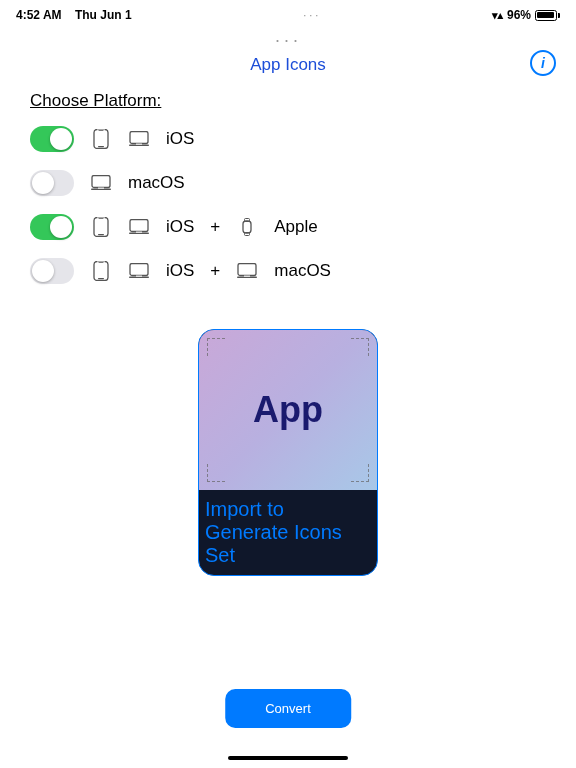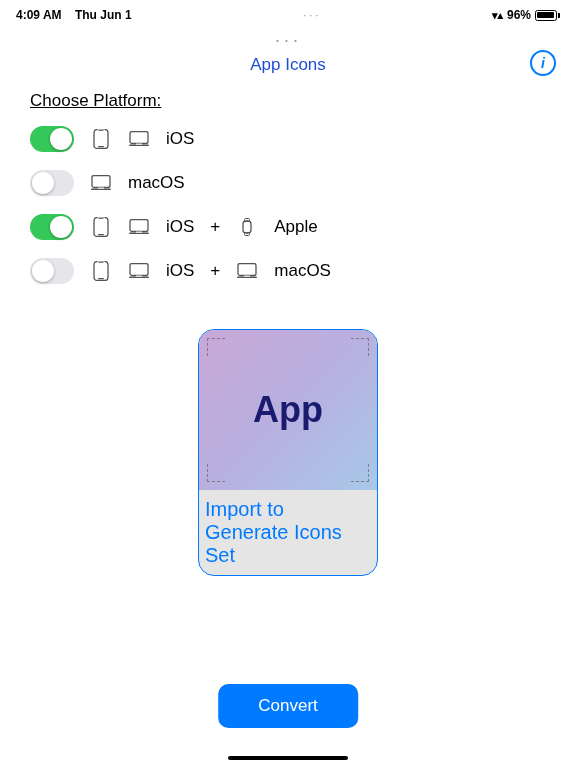--- a/index.html
+++ b/index.html
@@ -176,21 +176,21 @@
     .import-container {
       display: flex;
       justify-content: center;
       margin-top: 40px;
     }
     .import-box {
       width: 180px;
       border: 1.5px solid #007AFF;
       border-radius: 16px;
       overflow: hidden;
-      background: #e5e5e5;
+      background: #0f172a;
     }
     .app-icon-preview {
       width: 100%;
       height: 160px;
       display: flex;
       align-items: center;
       justify-content: center;
       background: linear-gradient(135deg, #c9a8d8 0%, #b8b0e0 50%, #a8c8e8 100%);
       position: relative;
     }
@@ -230,21 +230,21 @@
       bottom: 40px;
       left: 50%;
       transform: translateX(-50%);
     }
     .convert-btn {
       background: #007AFF;
       color: white;
       border: none;
       border-radius: 10px;
       padding: 12px 40px;
-      font-size: 17px;
+      font-size: 13px;
       font-weight: 500;
       cursor: pointer;
     }
 
     
     .home-indicator {
       position: absolute;
       bottom: 8px;
       left: 50%;
       transform: translateX(-50%);
@@ -252,21 +252,21 @@
       height: 4px;
       background: #000;
       border-radius: 2px;
     }
   </style>
 </head>
 <body>
 
 <div class="status-bar">
   <div class="status-left">
-    <span>4:09 AM</span>
+    <span>4:52 AM</span>
     &nbsp;&nbsp;
     <span>Thu Jun 1</span>
   </div>
   <div class="status-center">···</div>
   <div class="status-right">
     <span class="wifi-icon">▾▴</span>
     <span>96%</span>
     <div class="battery-icon">
       <div class="battery-body">
         <div class="battery-fill"></div>

